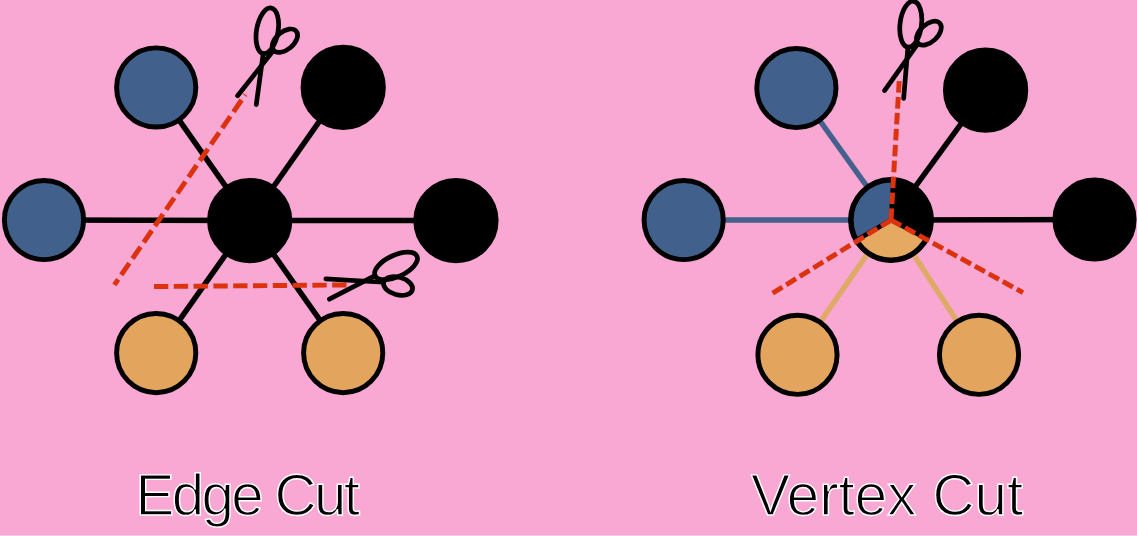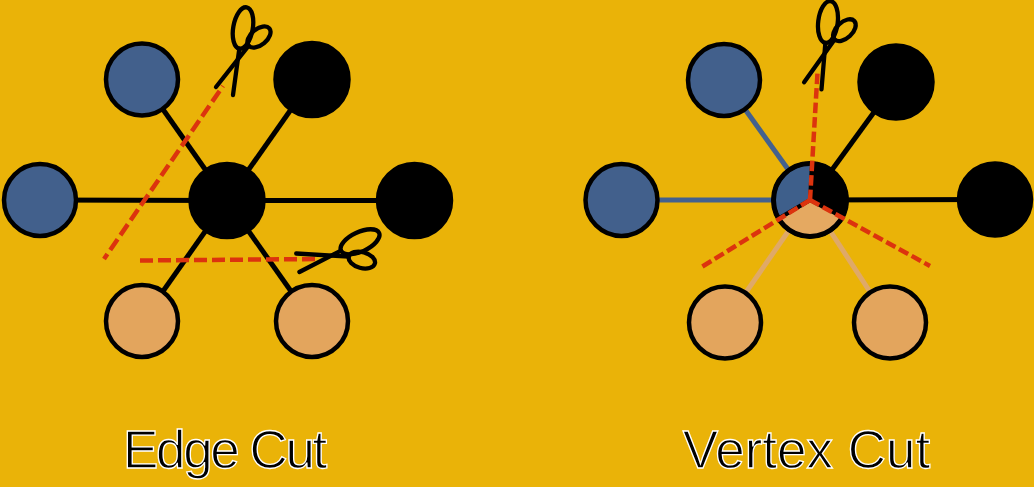--- a/index.html
+++ b/index.html
@@ -1,16 +1,16 @@
 <!DOCTYPE html>
 <html><head>
 <meta charset="utf-8">
 <style>
   html,body{margin:0;padding:0;background:#ffffff;}
-  .wrap{position:relative;width:1034px;height:487px;background:#eab308;overflow:hidden;}
+  .wrap{position:relative;width:1034px;height:487px;background:#f9a8d4;overflow:hidden;}
   svg{position:absolute;left:0;top:0;}
 </style>
 </head>
 <body>
 <div class="wrap">
 <svg width="1034" height="487" viewBox="0 0 1034 487">
   <defs>
     <g id="sc" fill="none" stroke="#000000" stroke-width="4.3" stroke-linecap="round">
       <ellipse cx="0.5" cy="-29" rx="9.75" ry="21" transform="rotate(10 0.5 -29)"></ellipse>
       <ellipse cx="16.5" cy="-20" rx="8" ry="13.5" transform="rotate(50 16.5 -20)"></ellipse>

